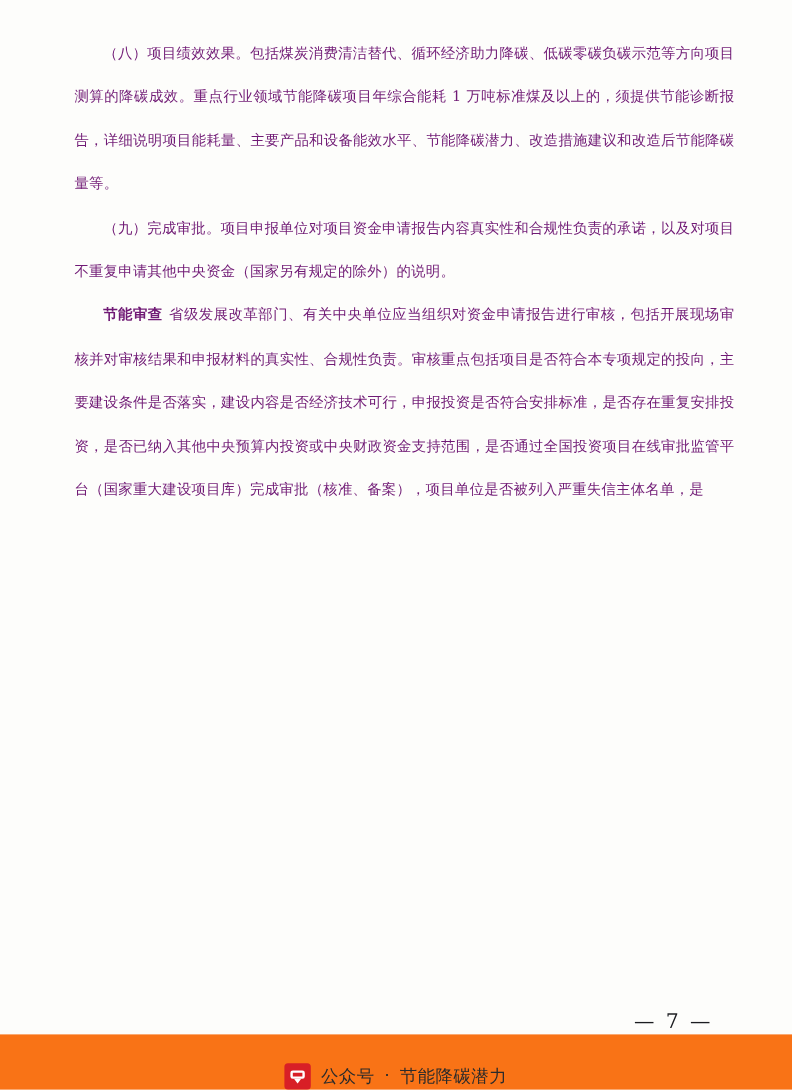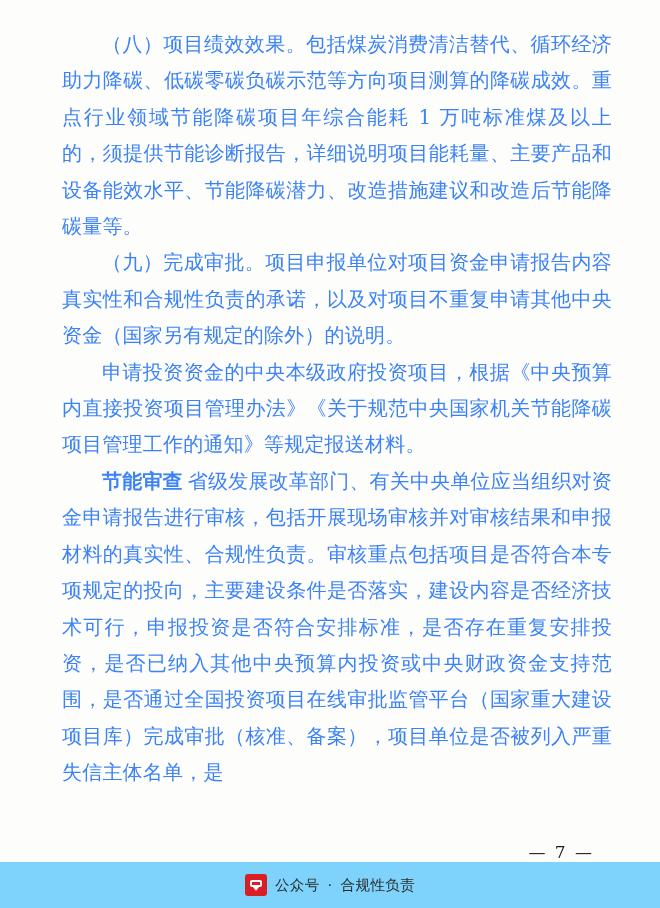--- a/index.html
+++ b/index.html
@@ -20,23 +20,23 @@
     background: #fdfdfb;
   }
   .page-body {
     position: absolute;
     left: 62px;
     right: 48px;
     top: 26px;
     bottom: 60px;
   }
   .para {
-    font-size: 20px;
+    font-size: 12px;
     line-height: 36.4px;
-    color: #3b82f6;
+    color: #701a75;
     text-align: justify;
     text-justify: inter-ideograph;
     letter-spacing: 0.2px;
     margin: 0 0 0 0;
     font-family: "DejaVu Serif", "Liberation Serif", serif;
   }
   .indent {
     text-indent: 2em;
   }
   .bold-lead {
@@ -57,23 +57,23 @@
     color: #1b1c20;
     letter-spacing: 2px;
     font-family: "DejaVu Serif", "Liberation Serif", serif;
   }
   .watermark {
     position: absolute;
     left: 0;
     right: 0;
     bottom: 0;
     height: 46px;
-    background: #7dd3fc;
+    background: #f97316;
     display: flex;
-    align-items: center;
+    align-items: flex-end;
     justify-content: center;
   }
   .wm-inner {
     display: flex;
     align-items: center;
     gap: 8px;
   }
   .wm-logo {
     width: 22px;
     height: 22px;
@@ -119,31 +119,30 @@
 <body>
 
 <div class="page">
   <div class="page-body">
 
     <p class="para indent">（八）项目绩效效果。包括煤炭消费清洁替代、循环经济助力降碳、低碳零碳负碳示范等方向项目测算的降碳成效。重点行业领域节能降碳项目年综合能耗 1 万吨标准煤及以上的，须提供节能诊断报告，详细说明项目能耗量、主要产品和设备能效水平、节能降碳潜力、改造措施建议和改造后节能降碳量等。</p>
 
     <p class="para indent">（九）完成审批。项目申报单位对项目资金申请报告内容真实性和合规性负责的承诺，以及对项目不重复申请其他中央资金（国家另有规定的除外）的说明。</p>
 
 
-    <p class="para indent">申请投资资金的中央本级政府投资项目，根据《中央预算内直接投资项目管理办法》《关于规范中央国家机关节能降碳项目管理工作的通知》等规定报送材料。</p>
 
     <p class="para indent"><span class="bold-lead">节能审查</span><span class="sep"></span><span>省级发展改革部门、有关中央单位应当组织对资金申请报告进行审核，包括开展现场审核并对审核结果和申报材料的真实性、合规性负责。审核重点包括项目是否符合本专项规定的投向，主要建设条件是否落实，建设内容是否经济技术可行，申报投资是否符合安排标准，是否存在重复安排投资，是否已纳入其他中央预算内投资或中央财政资金支持范围，是否通过全国投资项目在线审批监管平台（国家重大建设项目库）完成审批（核准、备案），项目单位是否被列入严重失信主体名单，是</span></p>
 
   </div>
 
   <div class="page-footer">
     <div class="page-number">— 7 —</div>
   </div>
 
   <div class="watermark">
     <div class="wm-inner">
       <span class="wm-logo"></span>
       <span class="wm-text">公众号</span>
       <span class="wm-text">·</span>
-      <span class="wm-text">合规性负责</span>
+      <span class="wm-text">节能降碳潜力</span>
     </div>
   </div>
 </div>
 
 </body></html>

